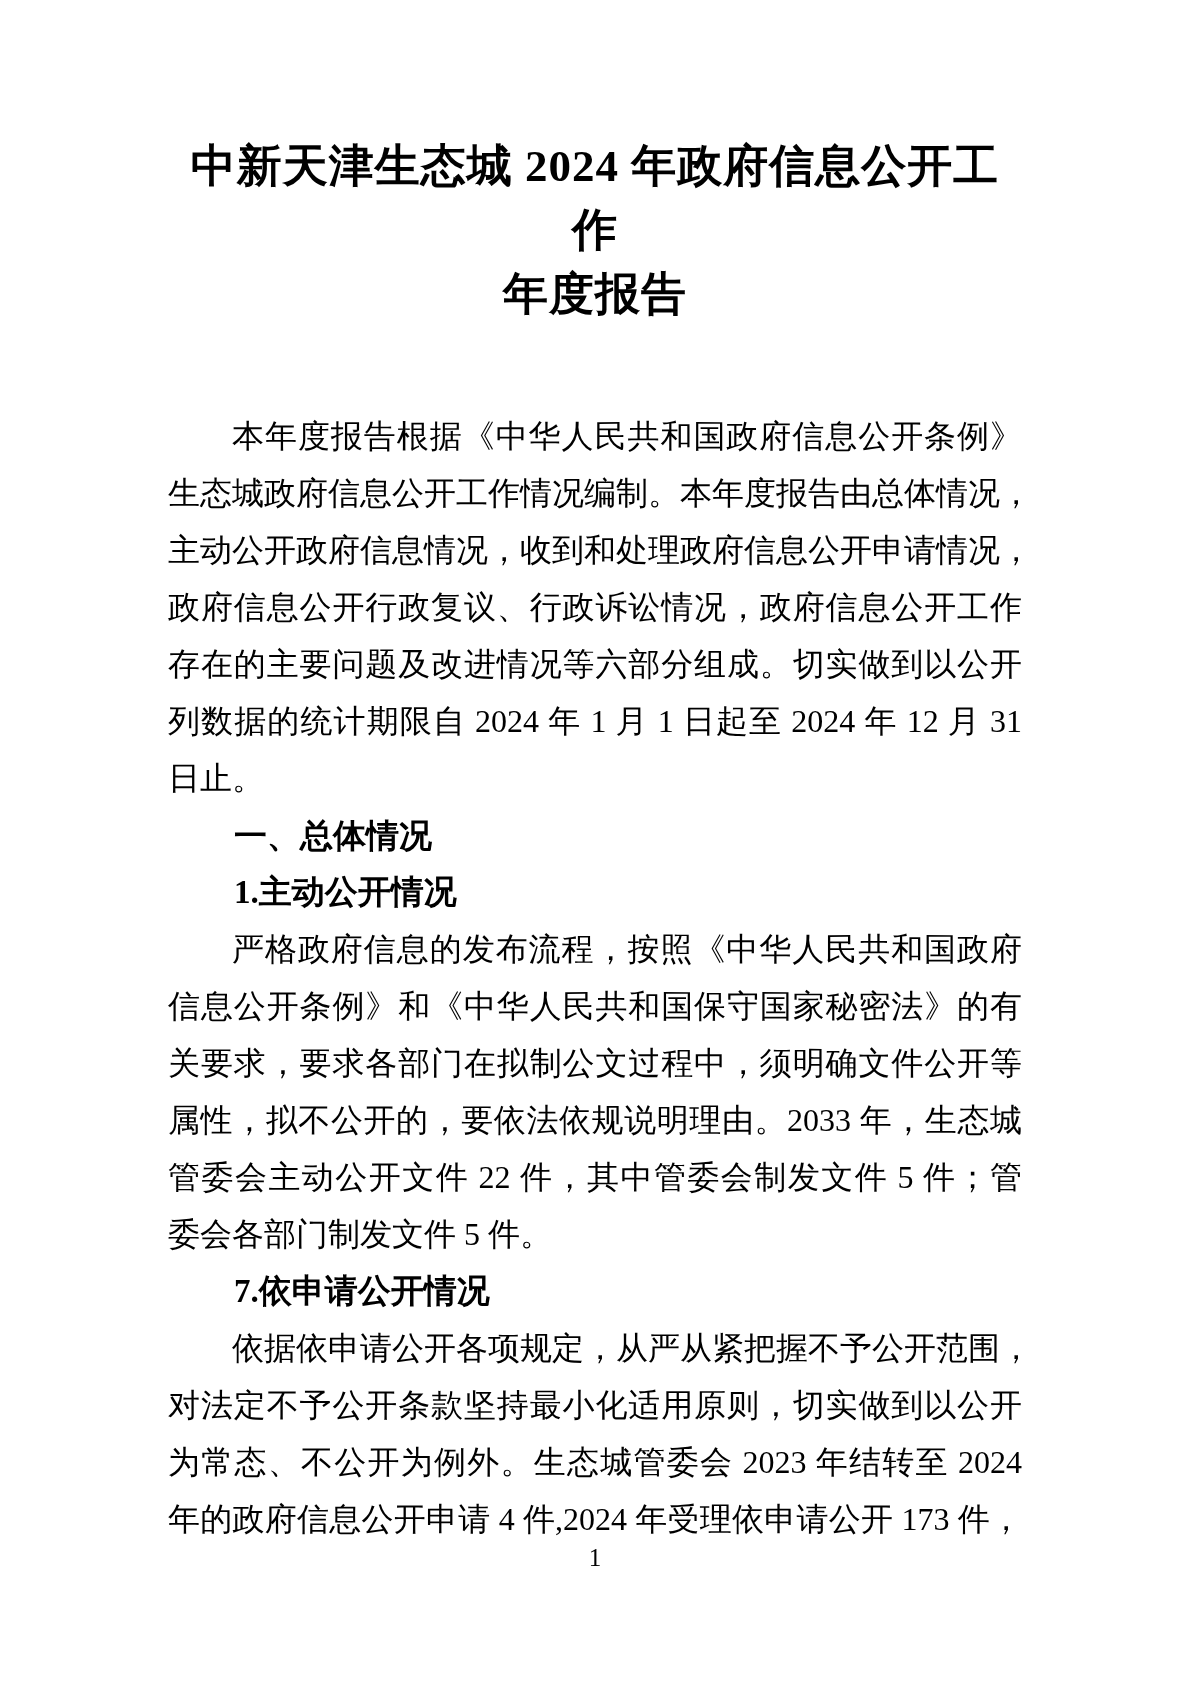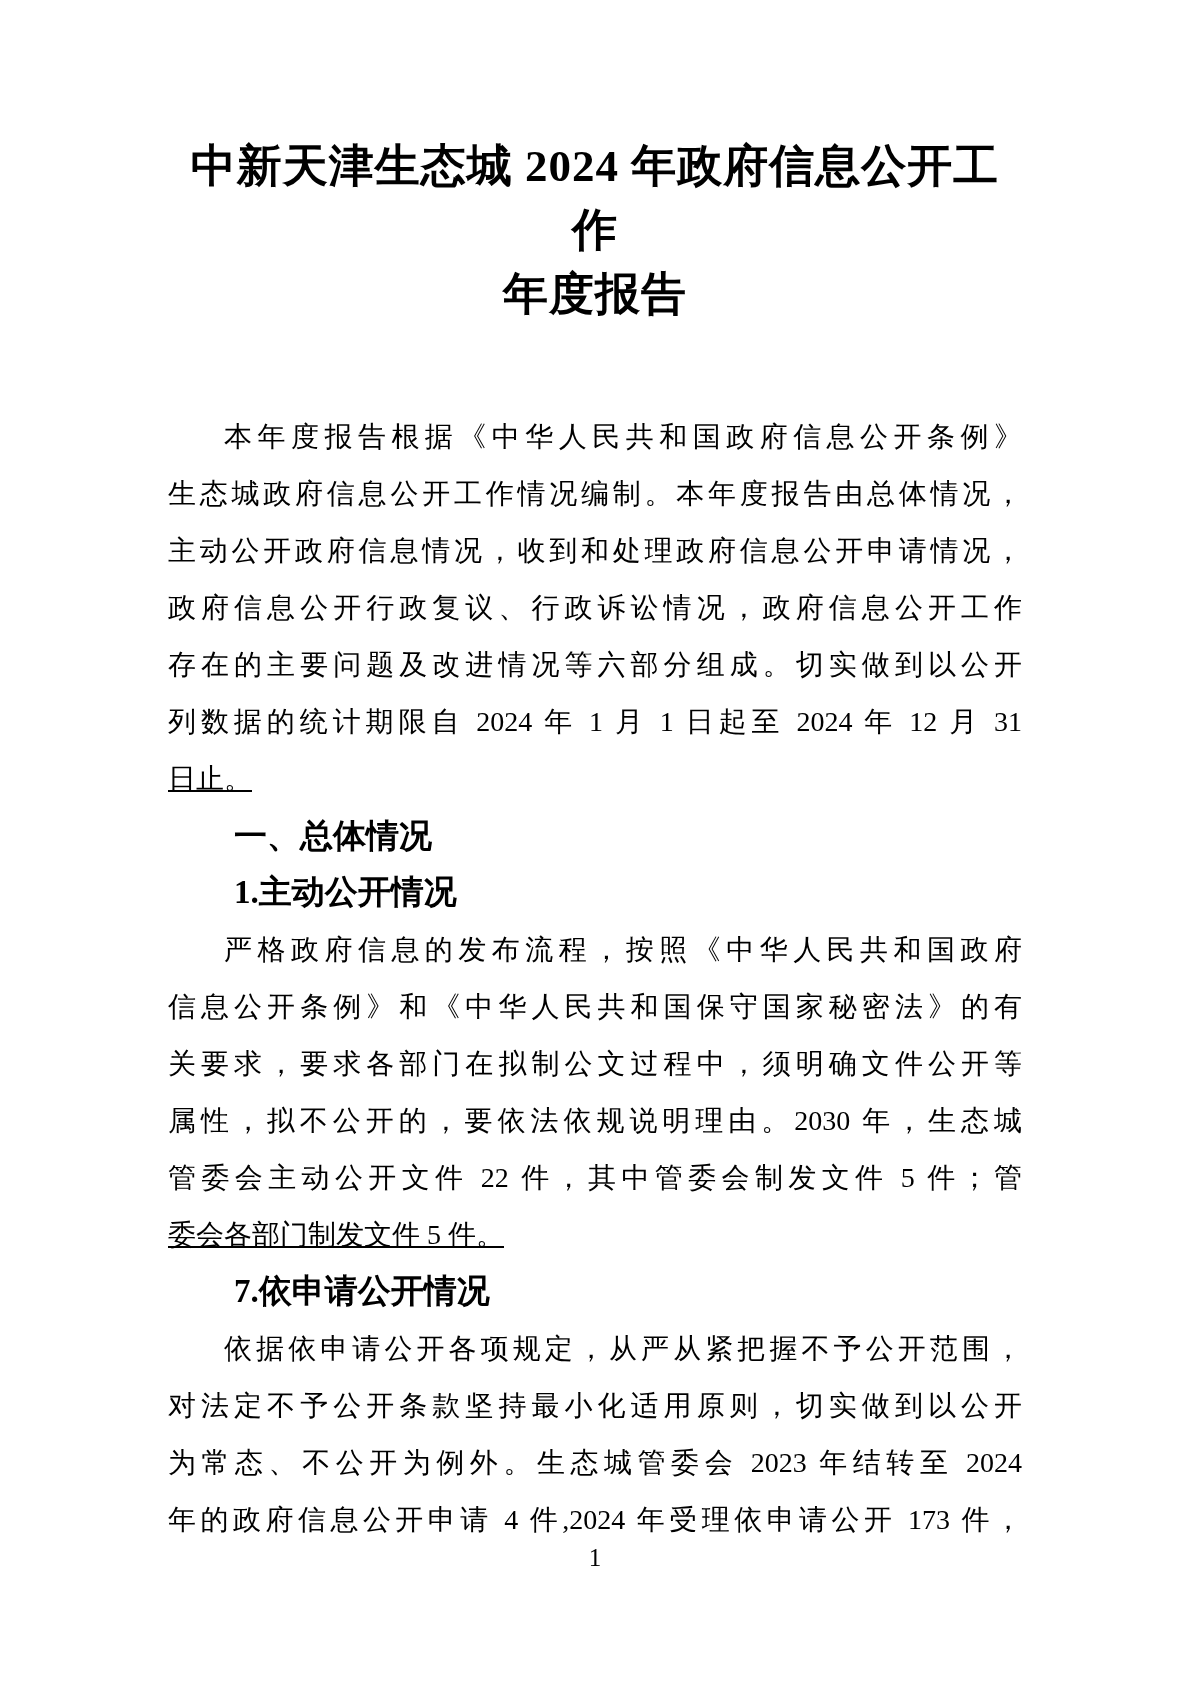--- a/index.html
+++ b/index.html
@@ -27,32 +27,31 @@
     font-size: 45px;
     line-height: 64px;
     font-weight: 700;
     text-align: center;
     letter-spacing: 1px;
   }
   .doc-body {
     margin-top: 82px;
   }
   .line {
-    font-size: 28px;
+    font-size: 32px;
     height: 57px;
     line-height: 57px;
     text-align: justify;
     text-align-last: justify;
     text-justify: inter-character;
     white-space: nowrap;
   }
   .line.para-end {
     text-align: left;
     text-align-last: left;
-    text-decoration: underline;
   }
   .line.indent {
     text-indent: 2em;
   }
   .line.heading-main {
     font-family: "Liberation Sans", "DejaVu Sans", sans-serif;
     font-weight: 700;
     font-size: 33px;
     text-align: center;
     text-align-last: left;
@@ -95,21 +94,21 @@
       <div class="line">列数据的统计期限自 2024 年 1 月 1 日起至 2024 年 12 月 31</div>
       <div class="line para-end">日止。</div>
 
       <div class="line heading-main indent">一、总体情况</div>
 
       <div class="line heading-sub indent">1.主动公开情况</div>
 
       <div class="line indent">严格政府信息的发布流程，按照《中华人民共和国政府</div>
       <div class="line">信息公开条例》和《中华人民共和国保守国家秘密法》的有</div>
       <div class="line">关要求，要求各部门在拟制公文过程中，须明确文件公开等</div>
-      <div class="line">属性，拟不公开的，要依法依规说明理由。2030 年，生态城</div>
+      <div class="line">属性，拟不公开的，要依法依规说明理由。2033 年，生态城</div>
       <div class="line">管委会主动公开文件 22 件，其中管委会制发文件 5 件；管</div>
       <div class="line para-end">委会各部门制发文件 5 件。</div>
 
       <div class="line heading-sub indent">7.依申请公开情况</div>
 
       <div class="line indent">依据依申请公开各项规定，从严从紧把握不予公开范围，</div>
       <div class="line">对法定不予公开条款坚持最小化适用原则，切实做到以公开</div>
       <div class="line">为常态、不公开为例外。生态城管委会 2023 年结转至 2024</div>
       <div class="line">年的政府信息公开申请 4 件,2024 年受理依申请公开 173 件，</div>
 

